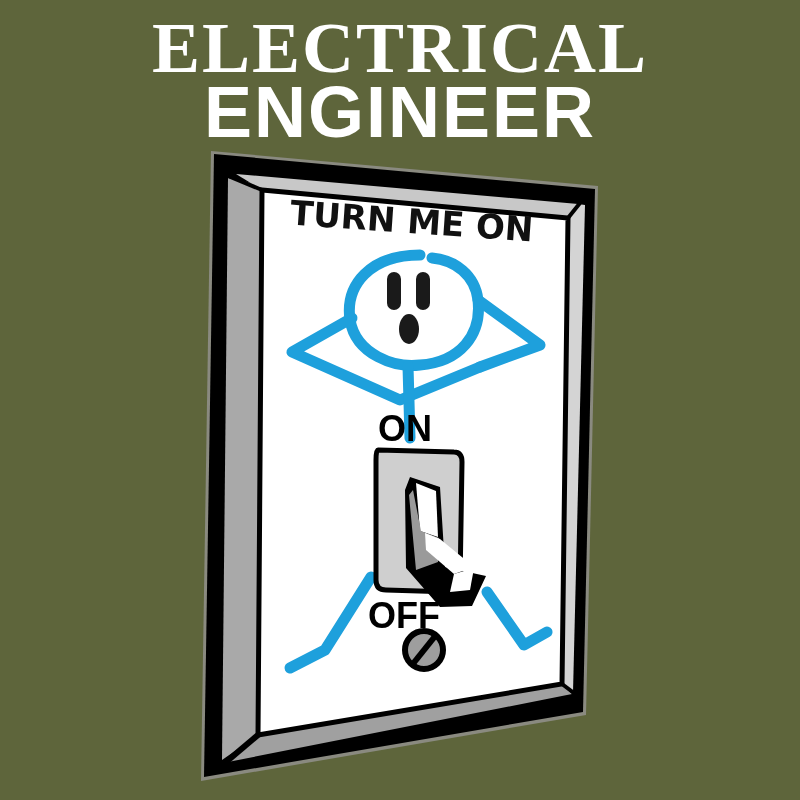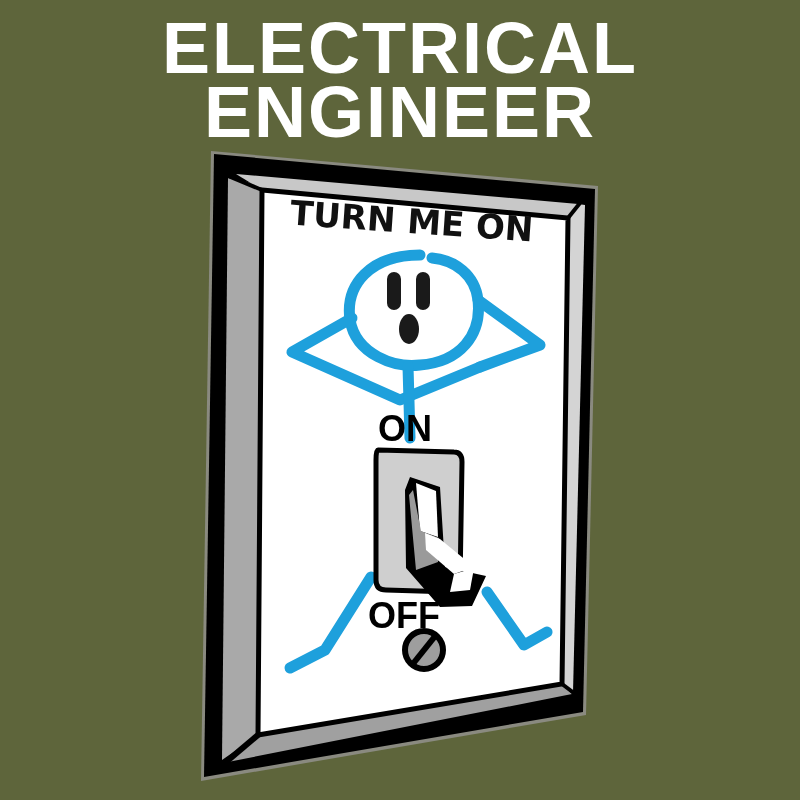--- a/index.html
+++ b/index.html
@@ -8,21 +8,21 @@
       background: #5e653b;
       position: relative;
       font-family: "Liberation Sans", sans-serif;
     }
     .title {
       position: absolute; left: 0; width: 800px; text-align: center;
       color: #ffffff; font-weight: bold; font-family: "Liberation Sans", sans-serif;
       font-size: 72px; line-height: 1; letter-spacing: 2px;
       margin: 0;
     }
-    #title-line-1 { top: 12px; }
+    #title-line-1 { top: 12px; font-family: Liberation Serif, serif; }
     #title-line-2 { top: 76px; }
     svg.art { position: absolute; left: 0; top: 0; }
     .hand { font-family: "DejaVu Sans", sans-serif; font-weight: bold; }
     .label { font-family: "Liberation Sans", sans-serif; font-weight: bold; }
   </style>
 </head>
 <body>
 
 <h1 class="title" id="title-line-1">ELECTRICAL</h1>
 <h1 class="title" id="title-line-2">ENGINEER</h1>

